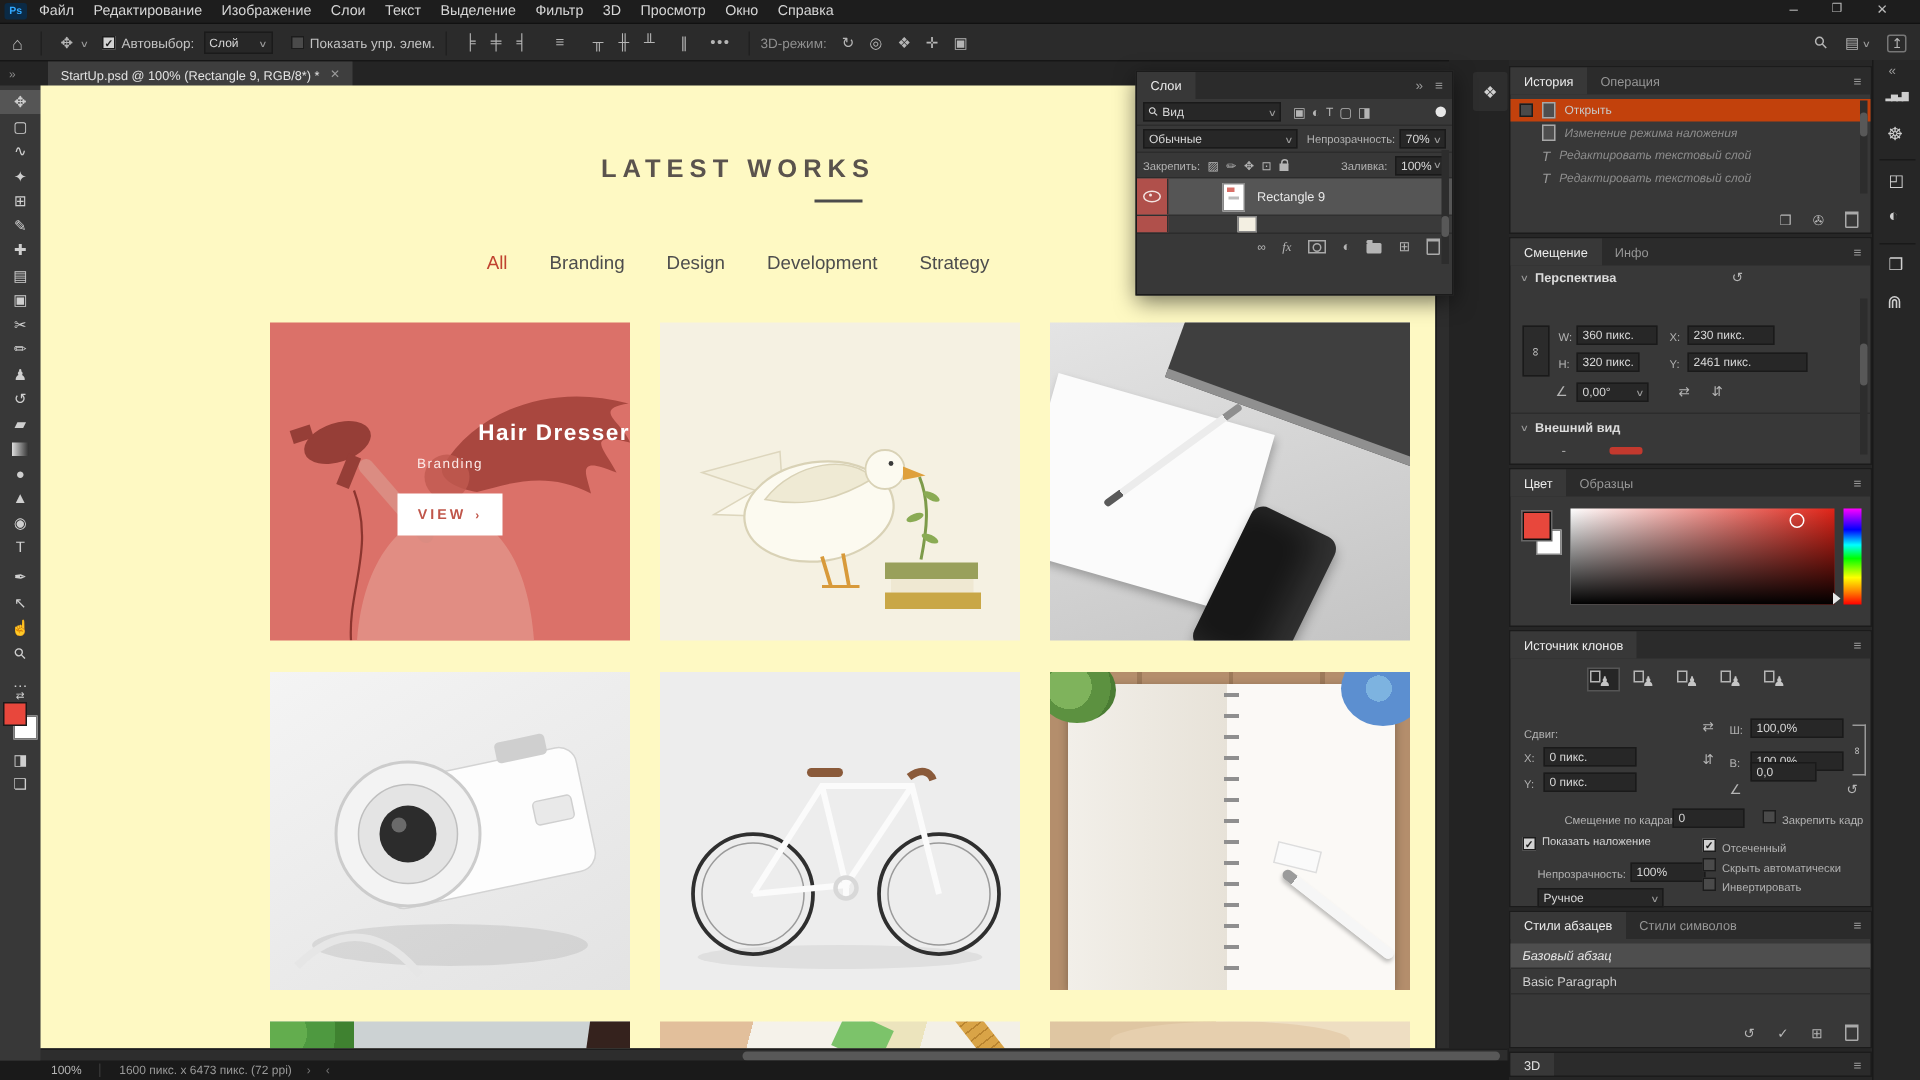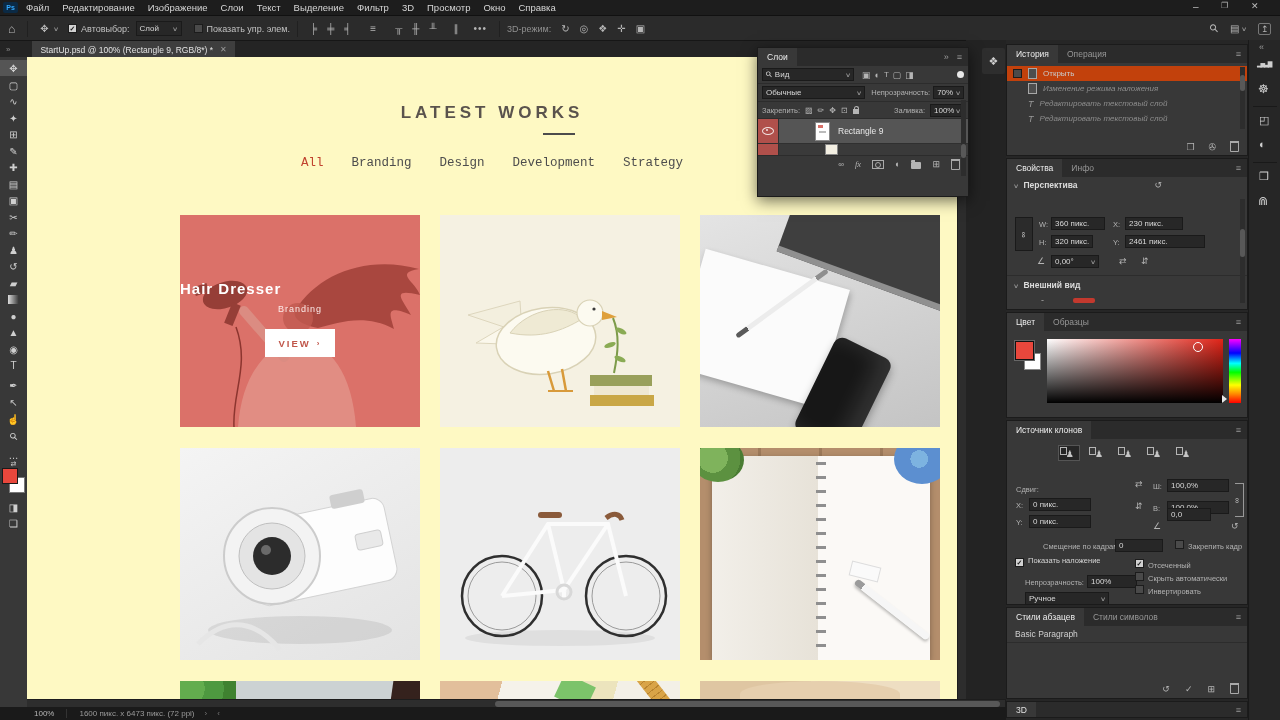--- a/index.html
+++ b/index.html
@@ -14,21 +14,21 @@
   .obico{font-size:10px;color:#b5b5b5;margin:0 5px}
   #tabbar{left:0;top:40px;width:1280px;height:17px;background:#242424;border-top:1px solid #161616}
   .doctab{height:17px;background:#3e3e3e;color:#e2e2e2;font-size:8.5px;padding:0 8px;display:flex;align-items:center;gap:7px}
   
   #toolbar{left:0;top:57px;width:27px;height:650px;background:#383838;border-right:1px solid #232323}
   .tool{position:absolute;left:0;width:27px;height:16px;display:flex;align-items:center;justify-content:center;font-size:10px;color:#cfcfcf}
   .tool.sel{background:#555;}
   
   #canvas{left:27px;top:57px;width:930px;height:642px;background:#fef9c3;overflow:hidden}
   .card{position:absolute;width:240px;height:212px;overflow:hidden}
-  .navitem{font-family:Liberation Mono, monospace;font-size:12.5px;color:#4d4d4d;margin:4px 14px}
+  .navitem{font-family:Liberation Sans, sans-serif;font-size:12.5px;color:#4d4d4d;margin:16px 14px}
   .navitem.on{color:#c0432f}
   
   .track{background:#2d2d2d;position:absolute}
   .thumb{background:#585858;border-radius:4px;position:absolute}
   
   .panel{position:absolute;background:#383838;border:1px solid #1b1b1b;box-sizing:border-box}
   .ptabs{height:18px;background:#2b2b2b;display:flex;align-items:stretch;font-size:8.5px;color:#979797}
   .ptab{padding:0 9px;display:flex;align-items:center}
   .ptab.on{background:#383838;color:#ededed}
   .pmenu{margin-left:auto;padding:0 6px;display:flex;align-items:center;color:#9a9a9a;font-size:9px}
@@ -188,21 +188,21 @@
     <svg width="240" height="212" style="position:absolute;left:0;top:0">
       <path d="M115,96 C138,58 188,40 239,54 C214,58 235,66 240,80 C208,72 224,86 231,100 C203,88 211,101 214,114 C184,98 158,108 138,113 C126,111 112,105 115,96 Z" fill="#a3423b" opacity="0.9"></path>
       <circle cx="118" cy="103" r="15" fill="#c05a50" opacity="0.8"></circle>
       <path d="M58,212 C62,158 88,128 119,126 C150,128 172,158 176,212 Z" fill="#e59c92" opacity="0.65"></path>
       <path d="M104,142 L64,96" stroke="#db8c82" stroke-width="10" stroke-linecap="round"></path>
       <ellipse cx="45" cy="80" rx="23" ry="13" transform="rotate(-18 45 80)" fill="#963e37"></ellipse>
       <rect x="14" y="70" width="14" height="9" fill="#963e37" transform="rotate(-18 21 74)"></rect>
       <rect x="48" y="88" width="9" height="22" fill="#963e37" transform="rotate(22 52 99)"></rect>
       <path d="M56,112 C70,150 52,178 54,212" stroke="#8c352f" stroke-width="1.5" fill="none"></path>
     </svg>
-    <div class="a" style="left:0;top:65px;width:240px;text-align:left;color:#fff;font-size:15px;font-weight:bold;letter-spacing:1px">Hair Dresser</div>
+    <div class="a" style="left:0;top:65px;width:240px;text-align:right;color:#fff;font-size:15px;font-weight:bold;letter-spacing:1px">Hair Dresser</div>
     <div class="a" style="left:0;top:89px;width:240px;text-align:center;color:#fbe9e7;font-size:9px;letter-spacing:1px">Branding</div>
     <div class="viewbtn">
         <span>VIEW</span>
         <span style="margin-left:6px;font-size:8px">›</span>
       </div>
   </div>
 
   <div class="card" style="left:413px;top:158px;background:#f5f1e2">
     <svg width="240" height="212" viewBox="0 0 240 212">
       <polygon points="28,100 80,86 82,118" fill="#f3efde" stroke="#ddd6bd" stroke-width="1"></polygon>
@@ -327,21 +327,21 @@
     </div>
   <div class="a f" style="right:8px;bottom:3px;gap:14px">
     <span class="pico">❒</span>
     <span class="pico">✇</span>
     <span class="i-trash"></span>
   </div>
 </div>
 
 <div class="panel" style="left:1006px;top:158px;width:242px;height:152px">
   <div class="ptabs">
-    <span class="ptab on">Свойства</span>
+    <span class="ptab on">Смещение</span>
     <span class="ptab">Инфо</span>
     <span class="pmenu">≡</span>
   </div>
   <div class="f" style="height:16px;padding-left:7px;gap:5px">
     <span class="vv">∨</span>
     <span style="font-size:8.5px;color:#dcdcdc;font-weight:bold">Перспектива</span>
     <span class="pico" style="margin-left:72px">↺</span>
   </div>
   <div class="a" style="left:8px;top:58px;width:16px;height:32px;background:#2b2b2b;border:1px solid #1a1a1a;display:flex;align-items:center;justify-content:center">
       <span style="font-size:8px;color:#ccc;transform:rotate(90deg)">∞</span>
@@ -436,20 +436,21 @@
   <span class="cb a" style="left:128px;top:164px"></span>
   <span class="a lab" style="left:141px;top:166px">Инвертировать</span>
 </div>
 
 <div class="panel" style="left:1006px;top:607px;width:242px;height:92px">
   <div class="ptabs">
     <span class="ptab on">Стили абзацев</span>
     <span class="ptab">Стили символов</span>
     <span class="pmenu">≡</span>
   </div>
+  <div style="height:16px;background:#4e4e4e;display:flex;align-items:center;padding-left:8px;font-size:8.5px;font-style:italic;color:#e2e2e2;margin-top:3px;border-bottom:1px solid #2c2c2c">Базовый абзац</div>
   <div style="height:16px;display:flex;align-items:center;padding-left:8px;font-size:8.5px;color:#cfcfcf;border-bottom:1px solid #2c2c2c">Basic Paragraph</div>
   <div class="a f" style="right:8px;bottom:4px;gap:15px">
     <span class="pico">↺</span>
     <span class="pico">✓</span>
     <span class="pico">⊞</span>
     <span class="i-trash"></span>
   </div>
 </div>
 
 <div class="a" style="left:1006px;top:701px;width:242px;height:17px;background:#2b2b2b;border:1px solid #1b1b1b;box-sizing:border-box;display:flex;align-items:center">

